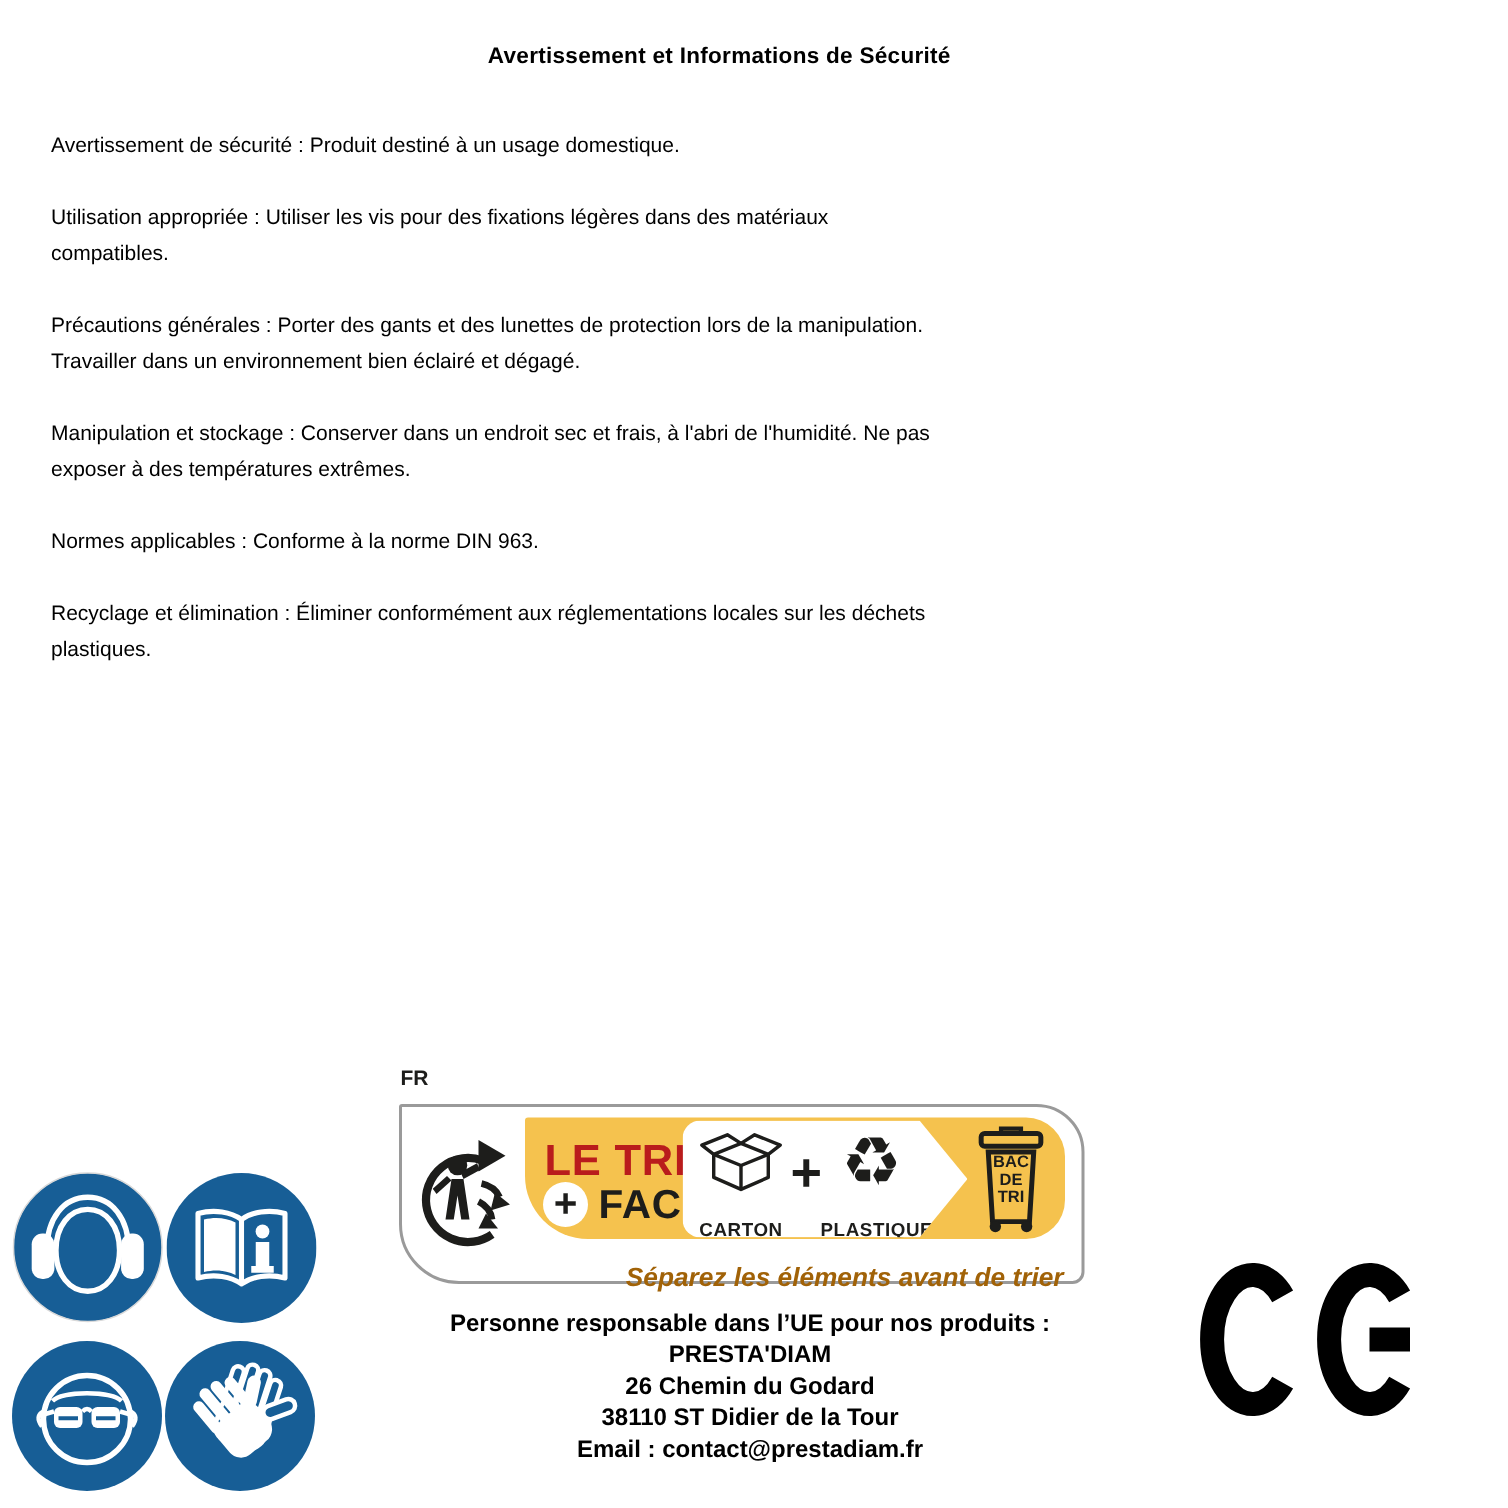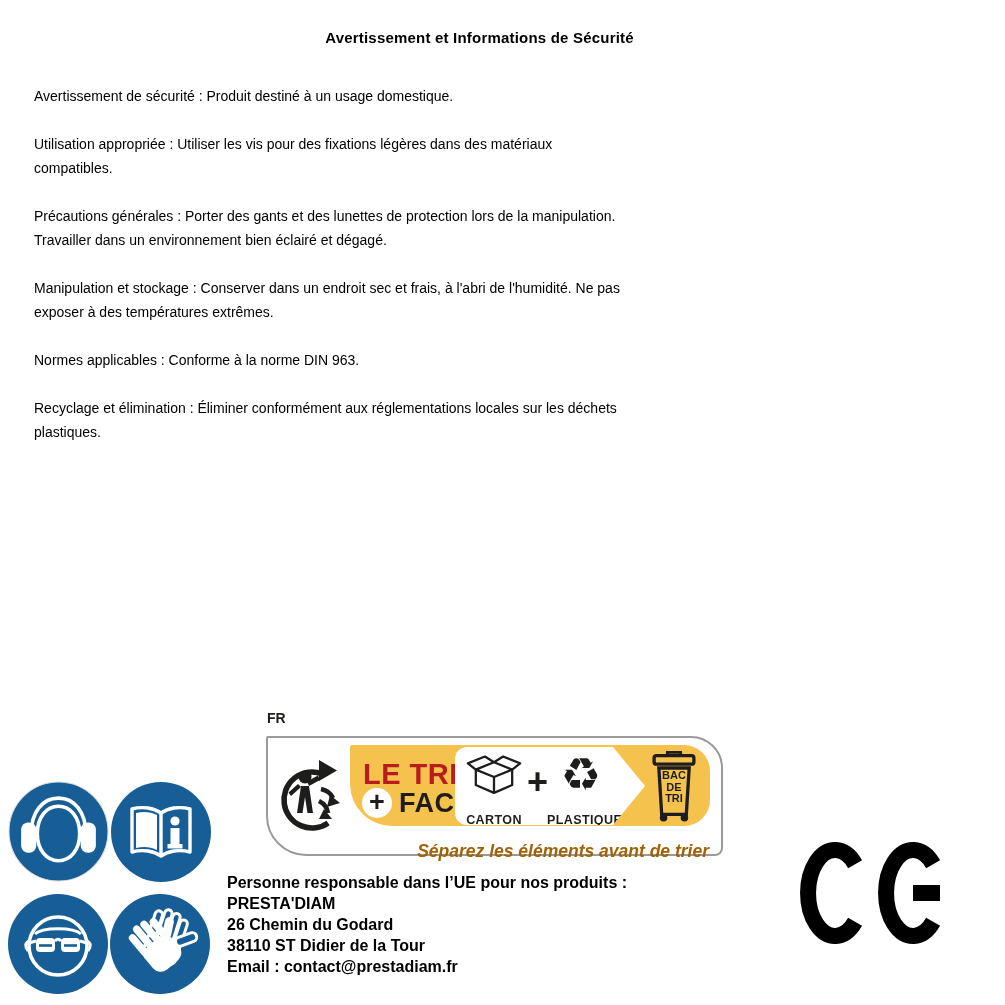--- a/index.html
+++ b/index.html
@@ -38,21 +38,21 @@
     clip-path:polygon(0 0,158px 0,100% 39px,158px 100%,0 100%);
   }
   .mat-label{position:absolute;font-size:12.5px;font-weight:bold;letter-spacing:.4px;color:#1d1d1b;text-align:center;top:66px;}
   .carton-svg{position:absolute;left:10px;top:5px;}
   .recycle-glyph{position:absolute;left:100px;top:2px;width:52px;text-align:center;font-size:45px;line-height:52px;color:#1d1d1b;font-family:"DejaVu Sans",sans-serif;}
   .mat-plus{position:absolute;left:72px;top:14px;font-size:36px;font-weight:700;color:#1d1d1b;}
   .bin-wrap{position:absolute;left:300px;top:5px;width:48px;height:72px;}
   .bin-text{position:absolute;left:0;top:20px;width:48px;text-align:center;font-size:11px;line-height:11.5px;font-weight:bold;color:#1d1d1b;white-space:pre-line;}
   .separez{position:absolute;right:12px;top:103px;font-size:17.5px;font-style:italic;font-weight:700;color:#a16207;}
   
-  .address{left:227px;top:872px;width:546px;font-size:16px;line-height:21px;font-weight:bold;white-space:pre-line;}
+  .address{left:227px;top:872px;width:546px;text-align:center;font-size:16px;line-height:21px;font-weight:bold;white-space:pre-line;}
   
   .ce{left:799px;top:841px;}
 </style>
 </head>
 <body>
 
 <div class="page">
 
   <div class="doc">
     <h1 class="title">Avertissement et Informations de Sécurité</h1>

